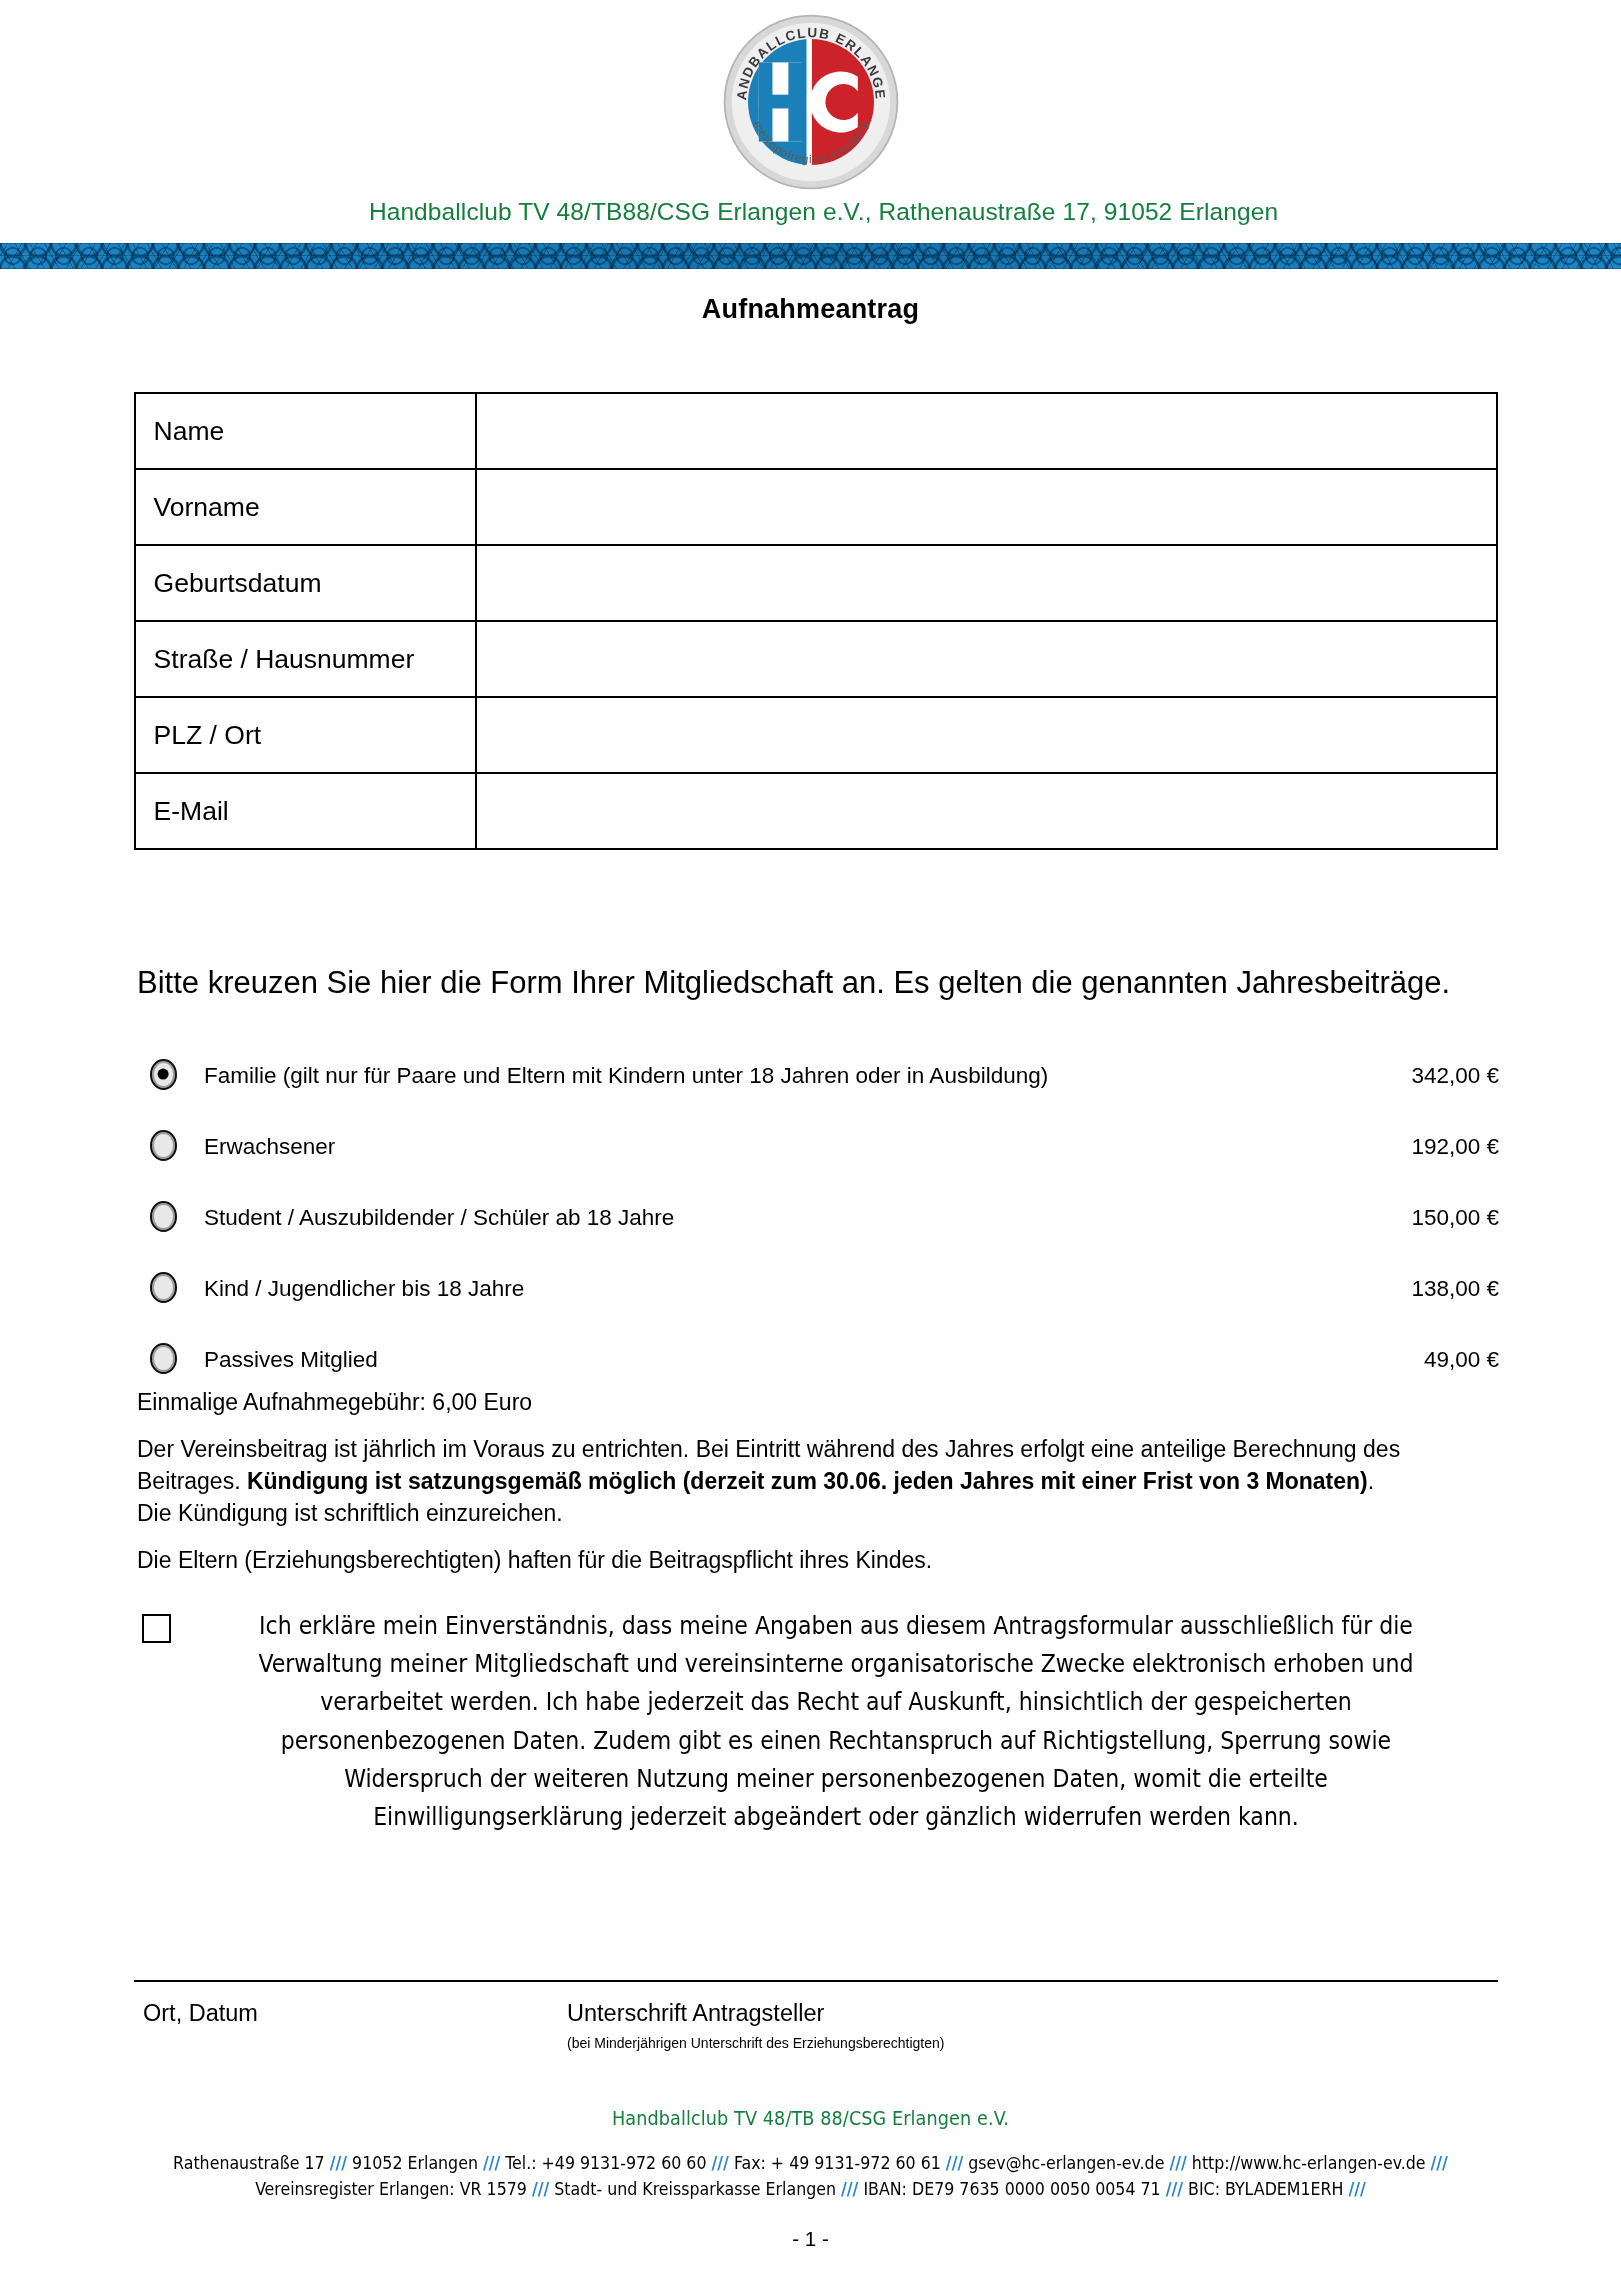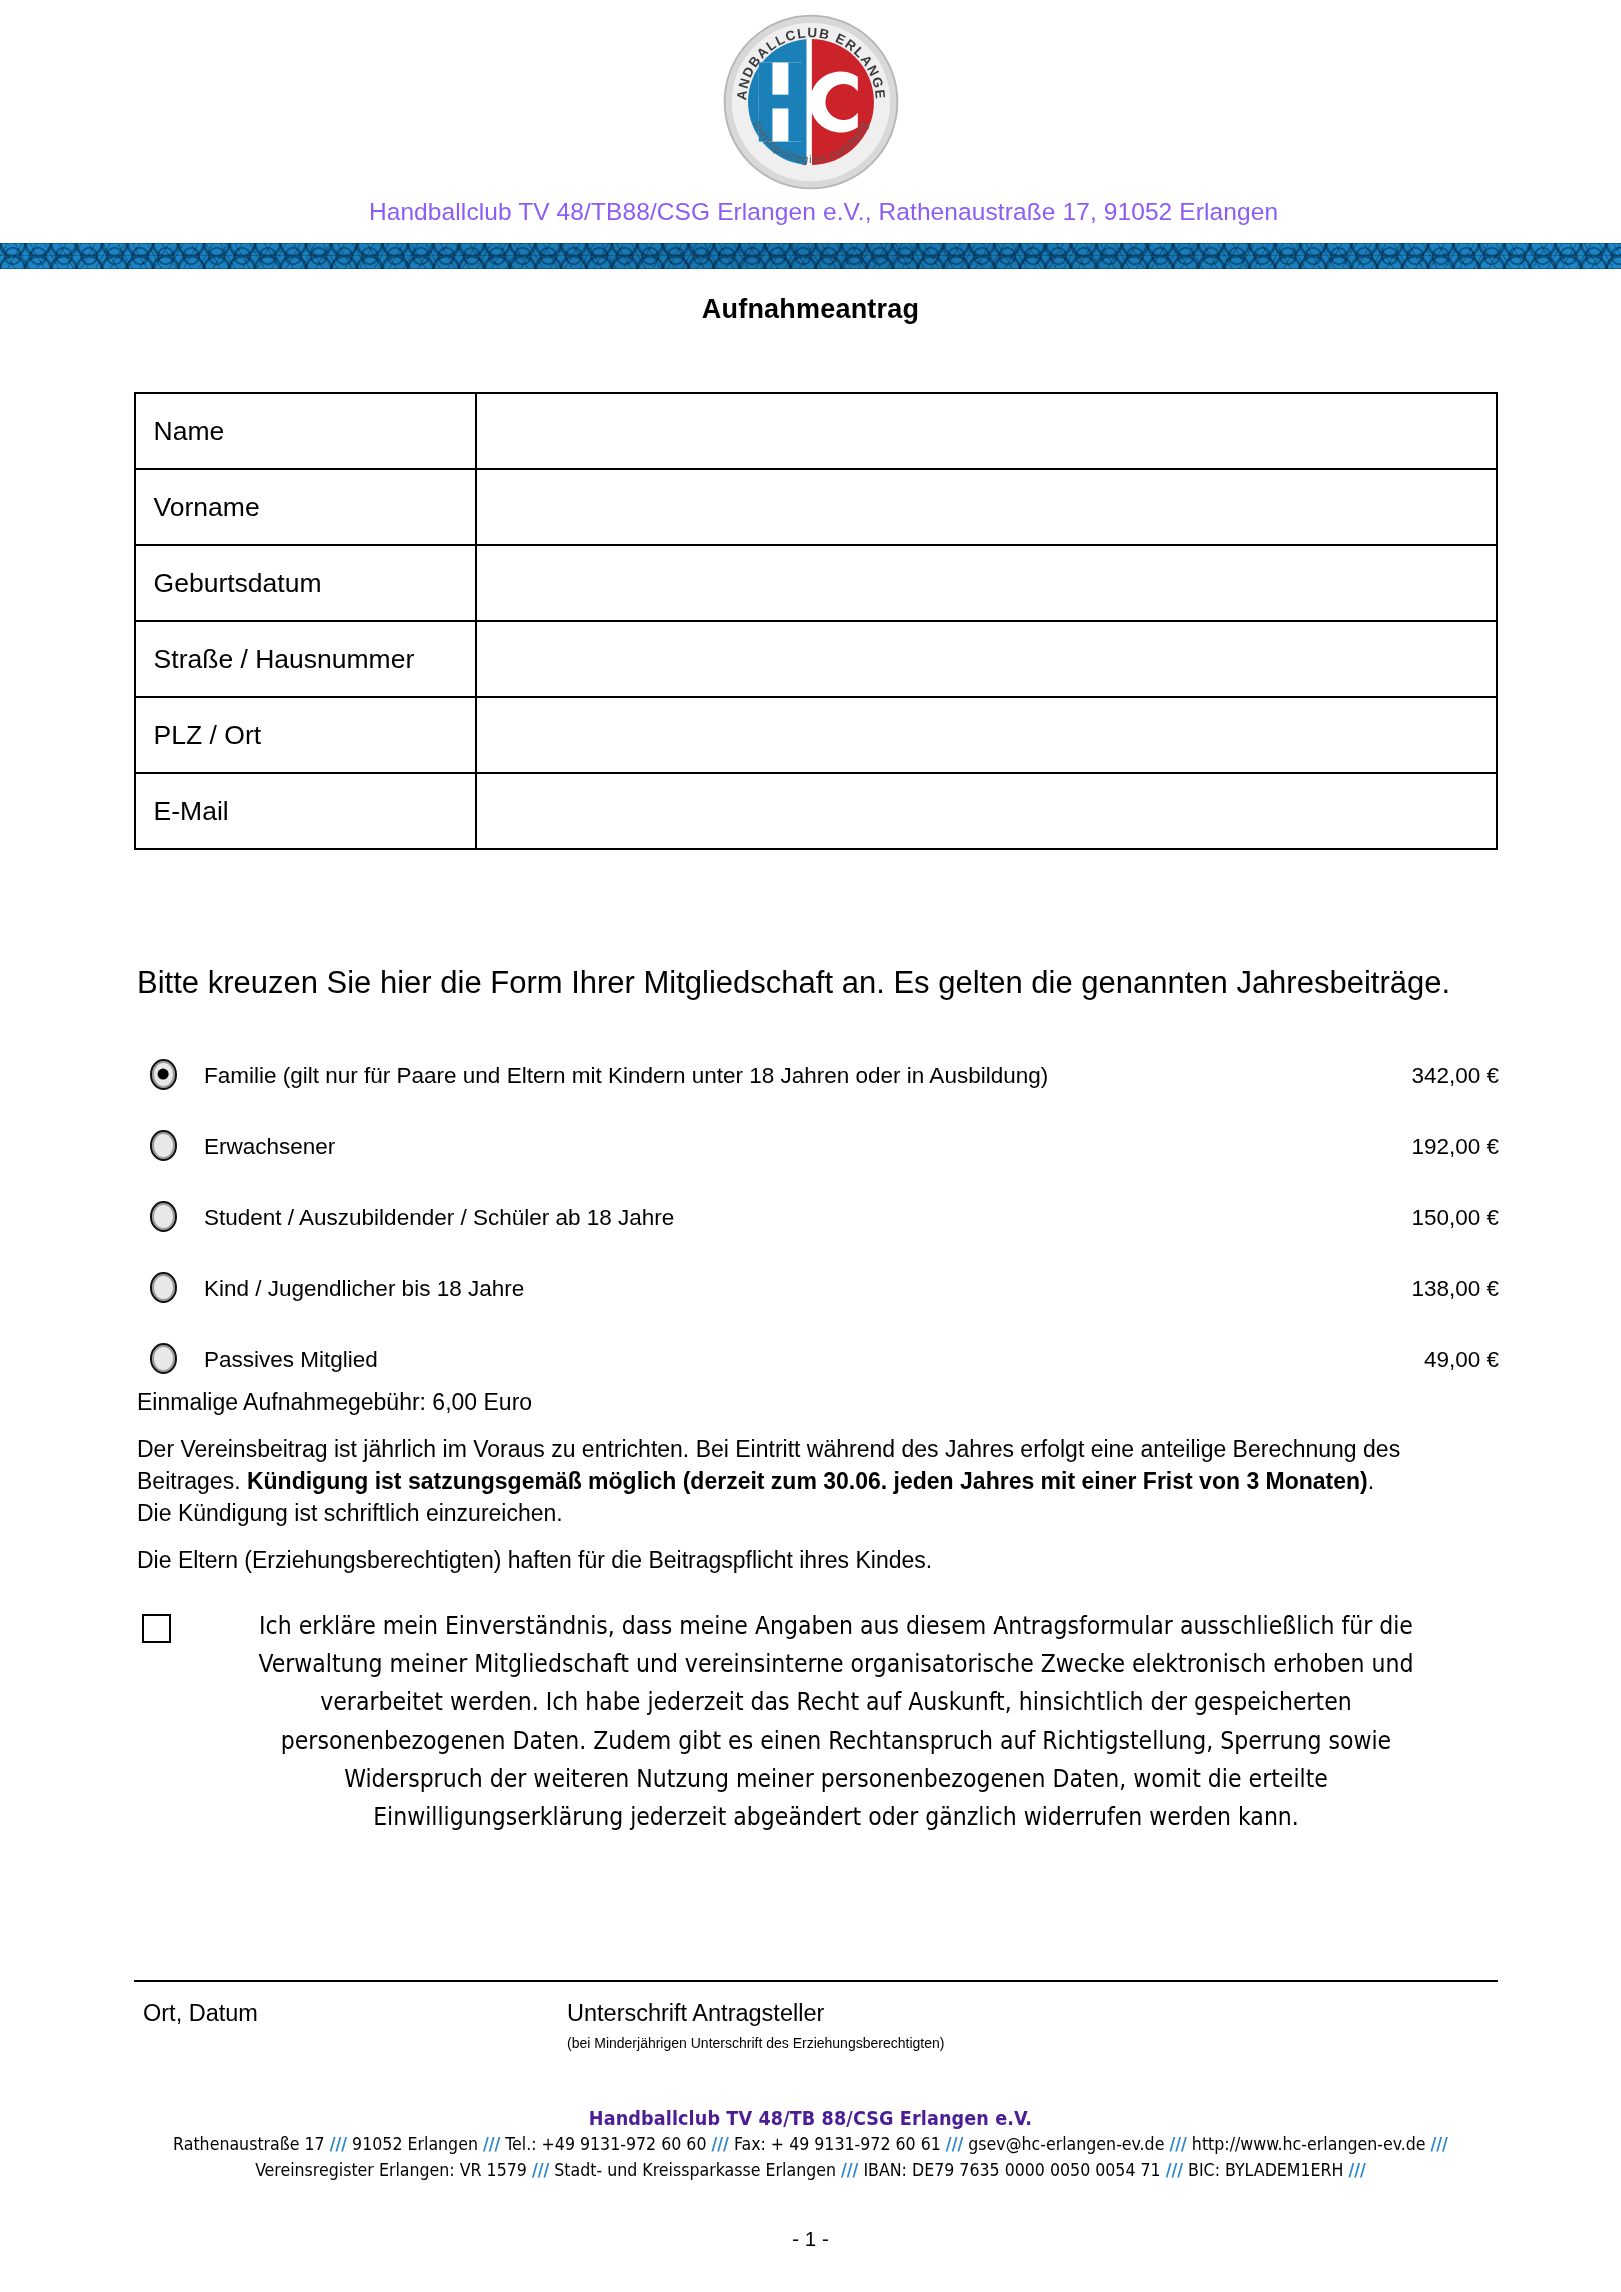--- a/index.html
+++ b/index.html
@@ -32,21 +32,21 @@
   }
   .logo-svg { display: block; width: 180px; height: 180px; }
 
   .header-address {
     position: absolute;
     top: 198px;
     left: 0; right: 0;
     text-align: center;
     font-size: 24.5px;
     letter-spacing: 0.1px;
-    color: #8b5cf6;
+    color: #15803d;
     padding-left: 26px;
   }
 
   .hex-band {
     position: absolute;
     top: 243px;
     left: 0;
     width: 1621px;
     height: 25.5px;
     background-color: #1f7fc0;
@@ -222,23 +222,23 @@
     position: absolute;
     top: 2107px;
     left: 0; right: 0;
     text-align: center;
     font-family: "DejaVu Sans Condensed", "Liberation Sans Narrow", "Liberation Sans", sans-serif;
     font-stretch: condensed;
     color: #000;
   }
   .footer-title {
     font-size: 19.6px;
-    font-weight: bold;
-    color: #4c1d95;
-    margin-bottom: 1px;
+    font-weight: normal;
+    color: #15803d;
+    margin-bottom: 20px;
     letter-spacing: 0.1px;
   }
   .footer-line {
     font-size: 17.6px;
     line-height: 1.5;
   }
   .sep { color: #2a86c8; font-weight: bold; }
 
   .page-number {
     position: absolute;

